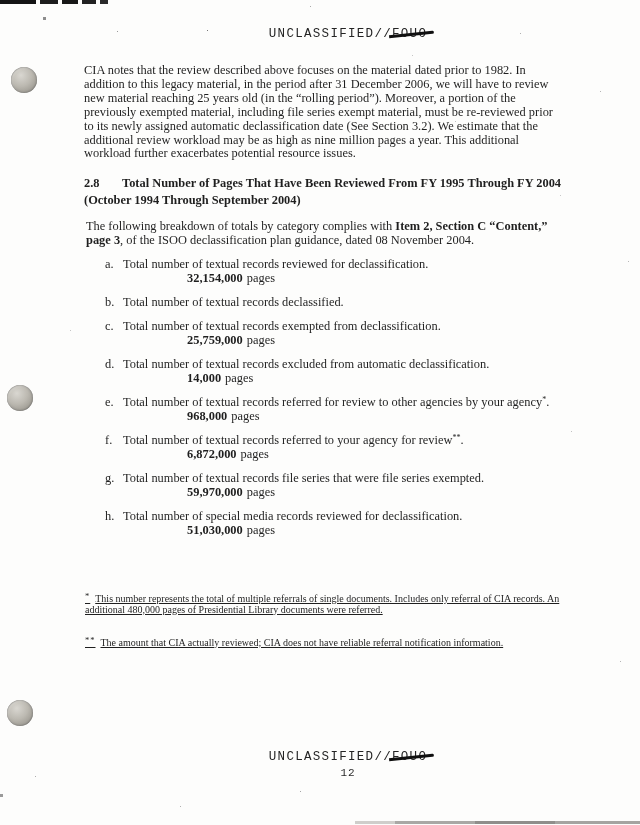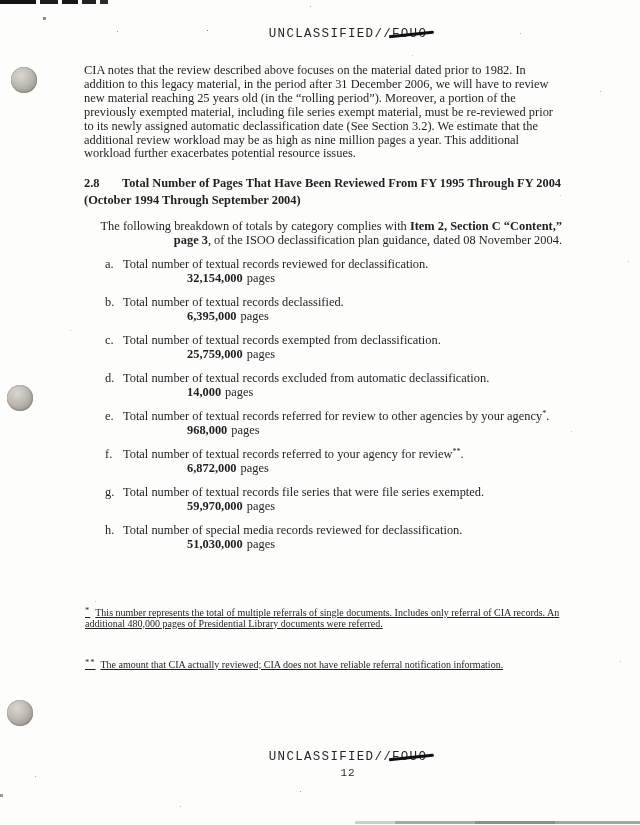--- a/index.html
+++ b/index.html
@@ -64,34 +64,34 @@
     font-size:11px;letter-spacing:1px;color:#2a2a2a;display:block;margin-top:2px;
   }
   
   .content{
     position:absolute;left:84px;top:64px;width:478px;
     font-size:12.4px;line-height:13.9px;
   }
   .para{margin:0;}
   .sec-heading{margin:14px 0 7px 0;font-weight:bold;line-height:17px;}
   .sec-num{display:inline-block;width:38px;}
-  .breakdown-intro{margin:10.5px 0 0 0;padding-left:2px;text-align:right;}
+  .breakdown-intro{margin:10.5px 0 0 0;padding-left:2px;}
   .breakdown-intro b{font-weight:bold;}
   .list{margin-top:8px;}
   .item{display:flex;margin-top:10.2px;}
   .item-letter{display:inline-block;width:18px;margin-left:21px;flex:none;}
   .item-body{flex:1;}
   .item-value{margin-left:64px;}
   .item-value .num{font-weight:bold;}
   .item-value .unit{margin-left:4px;}
   sup.fn-marker{font-size:8px;line-height:0;vertical-align:4px;letter-spacing:0;}
   
   .footnotes{margin-top:53px;font-size:10px;line-height:11px;text-decoration:underline;}
   .footnote{margin:0 0 0 1px;}
-  .footnote + .footnote{margin-top:28px;}
+  .footnote + .footnote{margin-top:20px;}
   .footnote sup{font-size:8.5px;vertical-align:3px;margin-right:5px;letter-spacing:1px;}
 </style>
 </head>
 <body>
 
 <div class="page">
 
   <div class="edge-band-top"></div>
   <div class="specks"></div>
   <div class="hole hole-1"></div>
@@ -116,21 +116,20 @@
         <div class="item-body">
           <div><span>Total number of textual records reviewed for declassification.</span></div>
           <div class="item-value"><span class="num">32,154,000</span><span class="unit">pages</span></div>
         </div>
       </div>
 
       <div class="item">
         <span class="item-letter">b.</span>
         <div class="item-body">
           <div><span>Total number of textual records declassified.</span></div>
-          <div class="item-value"><span class="num">6,395,000</span><span class="unit">pages</span></div>
         </div>
       </div>
 
       <div class="item">
         <span class="item-letter">c.</span>
         <div class="item-body">
           <div><span>Total number of textual records exempted from declassification.</span></div>
           <div class="item-value"><span class="num">25,759,000</span><span class="unit">pages</span></div>
         </div>
       </div>

